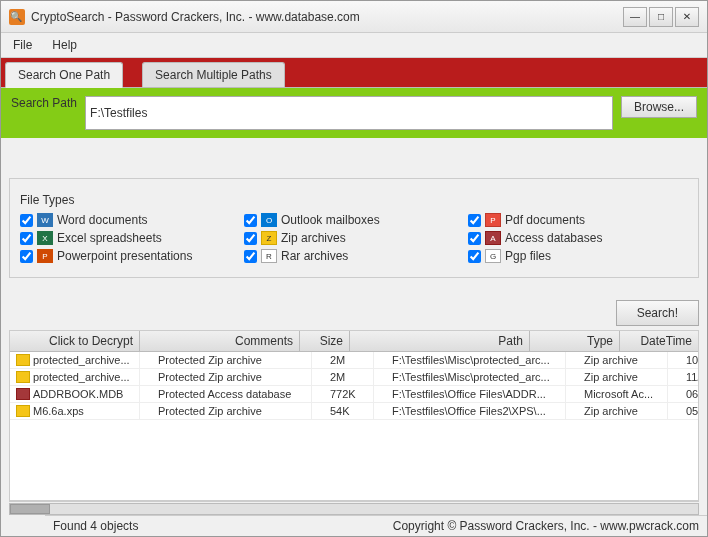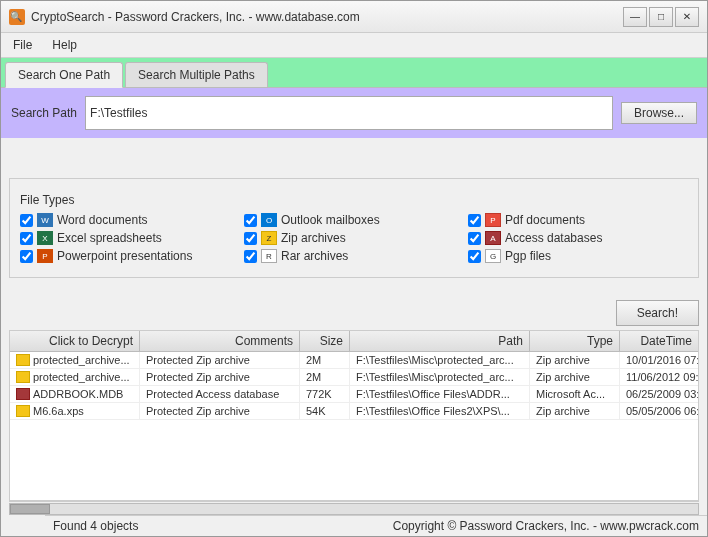--- a/index.html
+++ b/index.html
@@ -72,26 +72,26 @@
       display: flex;
       gap: 4px;
     }
     .menu-item {
       padding: 3px 8px;
       cursor: pointer;
       font-size: 12px;
       color: #333;
     }
     .tabs-bar {
-      background: #86efac;
+      background: #b91c1c;
       display: flex;
       align-items: flex-end;
       padding: 0 4px;
       border-bottom: 1px solid #bbb;
-      gap: 2px;
+      gap: 19px;
     }
     .tab {
       padding: 5px 12px;
       font-size: 12px;
       cursor: pointer;
       border: 1px solid #bbb;
       border-bottom: none;
       background: #e0e0e0;
       color: #333;
       border-radius: 3px 3px 0 0;
@@ -99,24 +99,23 @@
     }
     .tab.active {
       background: #f0f0f0;
       border-bottom: 1px solid #f0f0f0;
       z-index: 1;
       margin-bottom: -1px;
       font-weight: normal;
     }
     .search-path-row {
       display: flex;
-      align-items: center;
       padding: 8px 10px;
       gap: 8px;
-      background: #c4b5fd;
+      background: #84cc16;
     }
     .search-path-label {
       font-size: 12px;
       color: #333;
       white-space: nowrap;
     }
     .search-path-input {
       flex: 1;
       height: 34px;
       border: 1px solid #aaa;
@@ -232,20 +231,21 @@
     .th:last-child { border-right: none; }
     .table-body {
       flex: 1;
       overflow-y: auto;
     }
     .table-row {
       display: grid;
       grid-template-columns: 130px 160px 50px 180px 90px 1fr;
       border-bottom: 1px solid #eee;
       cursor: pointer;
+      gap: 12px;
     }
     .td {
       padding: 2px 6px;
       font-size: 11px;
       color: #333;
       border-right: 1px solid #eee;
       white-space: nowrap;
       overflow: hidden;
       text-overflow: ellipsis;
       display: flex;

